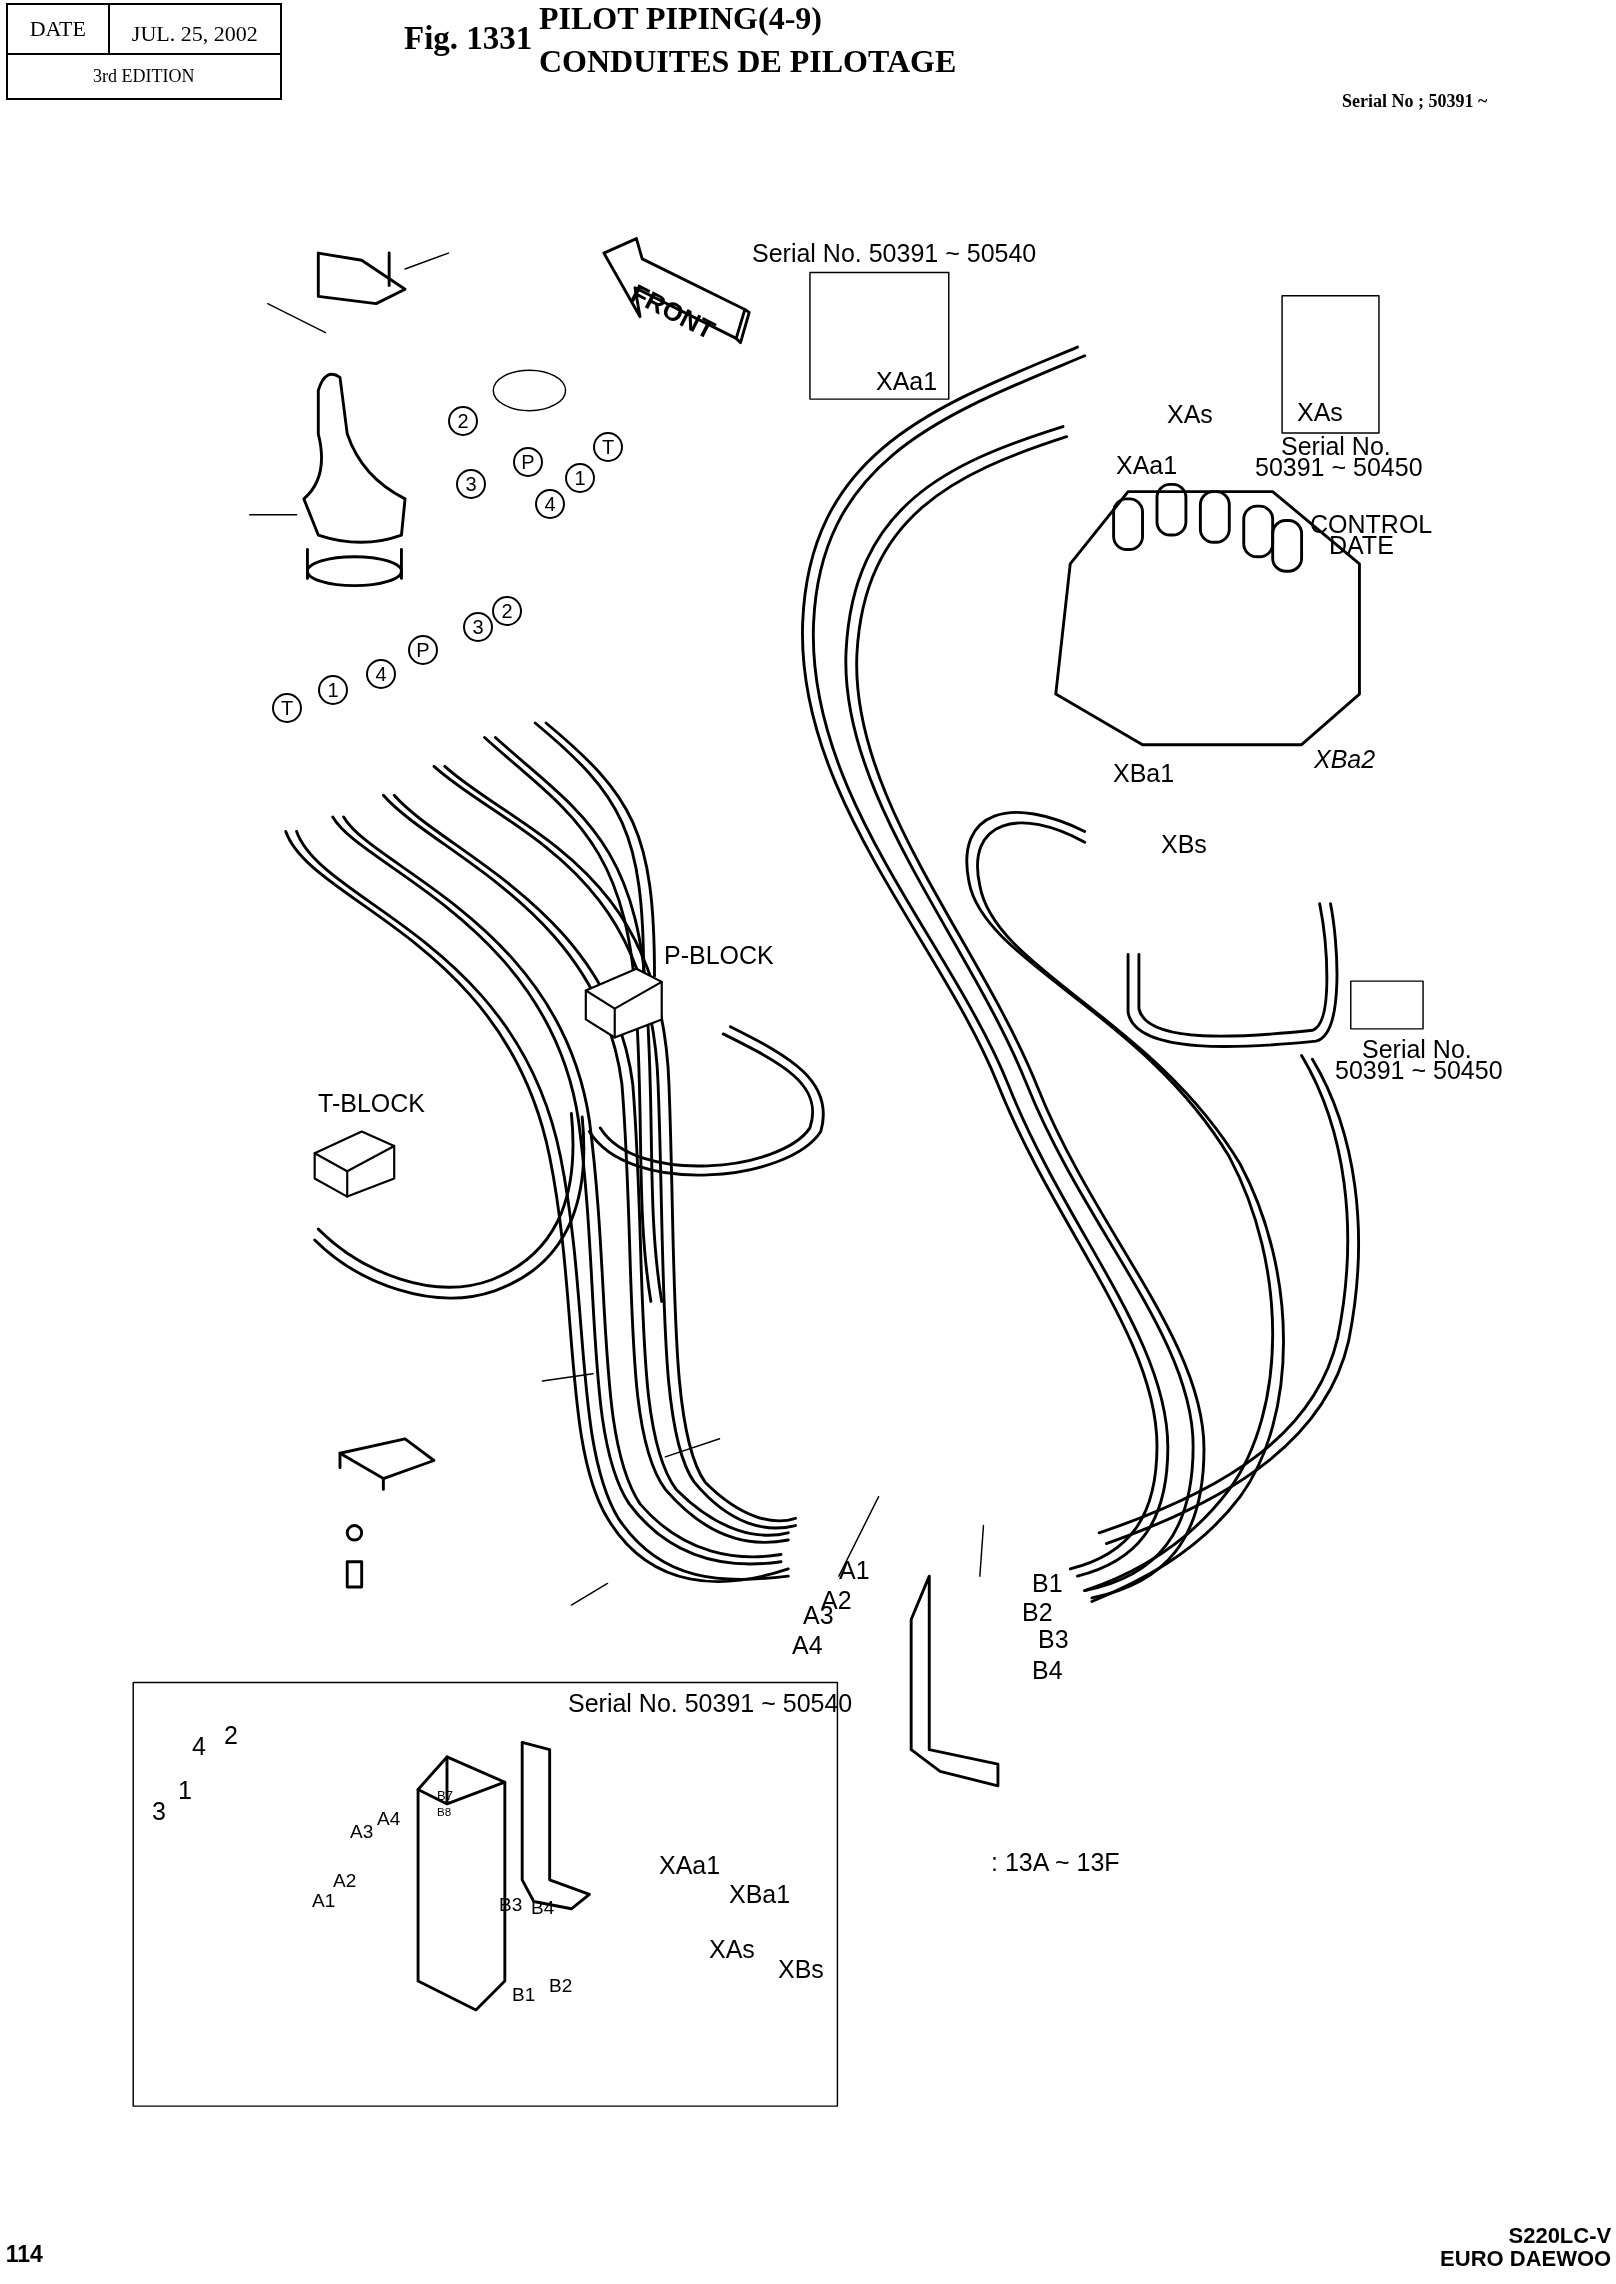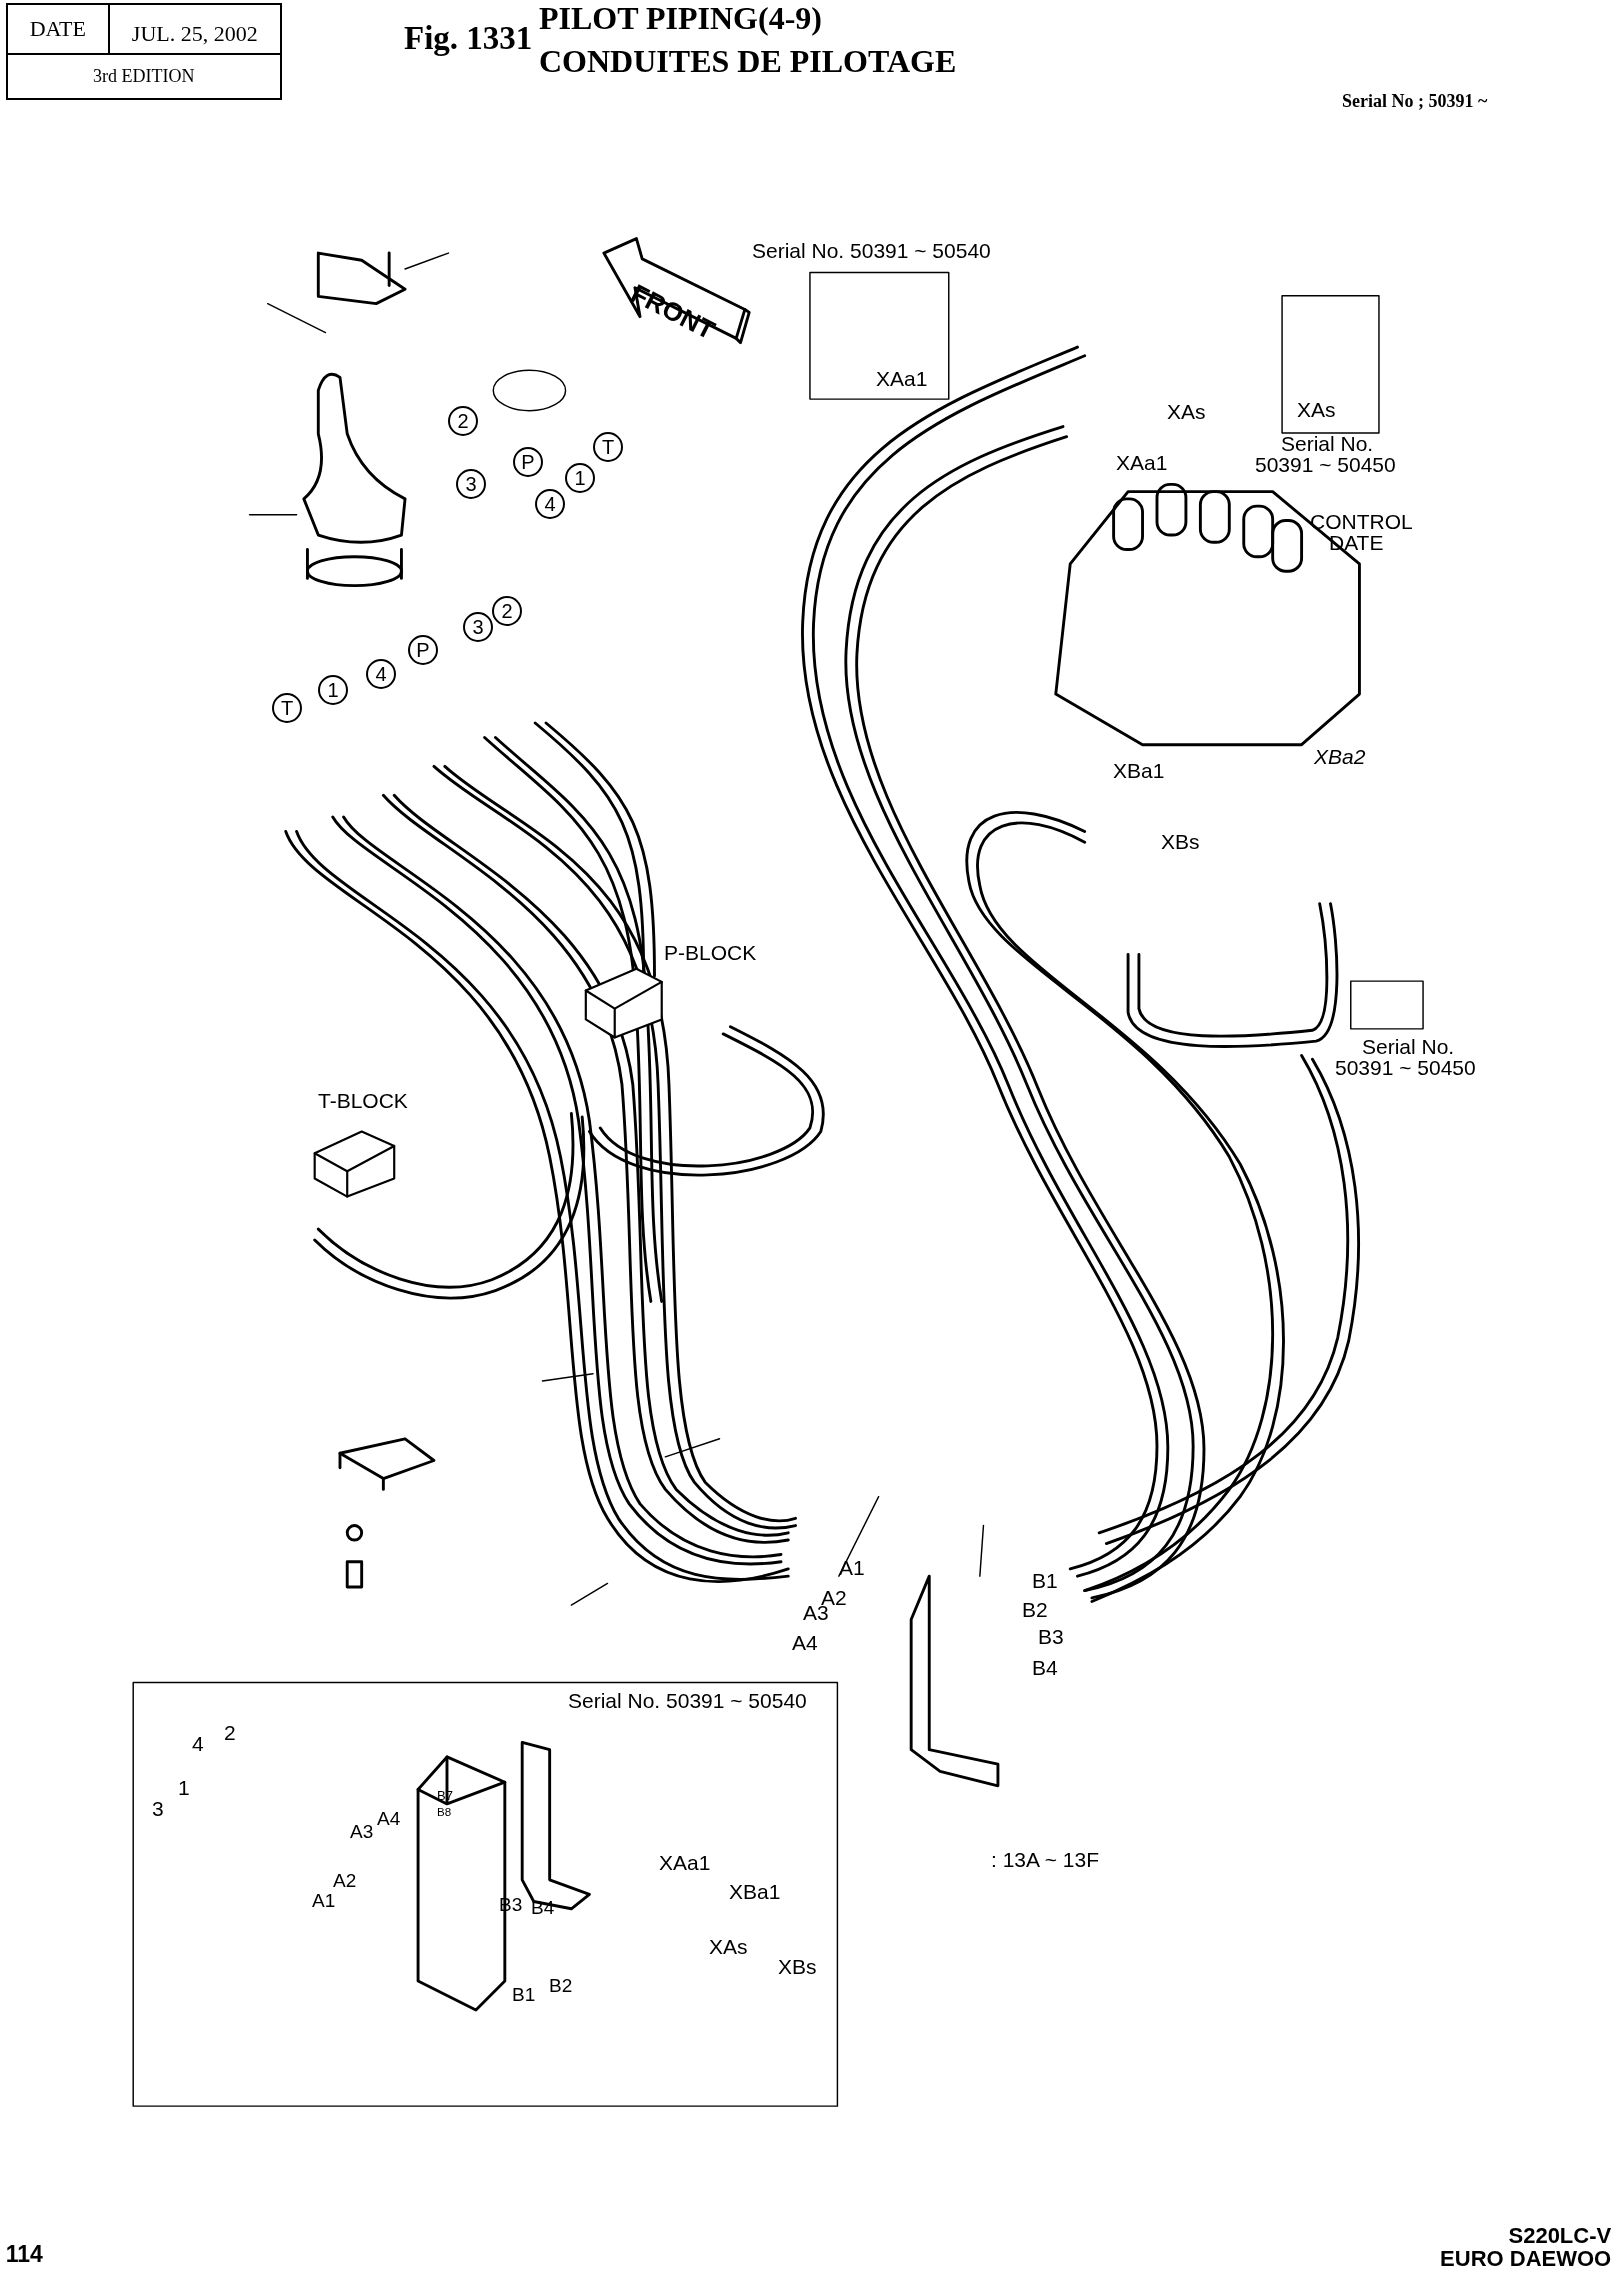--- a/index.html
+++ b/index.html
@@ -13,21 +13,21 @@
   #date-box .row1 { position: absolute; left: 0; top: 0; width: 100%; height: 48px; border-bottom: 2.2px solid #000; }
   #date-box .cell-label { position: absolute; left: 0; top: 0; width: 100px; height: 48px; border-right: 2.2px solid #000; display: flex; align-items: center; justify-content: center; font-size: 22px; }
   #date-box .cell-date { position: absolute; left: 102px; top: 0; right: 0; height: 59px; display: flex; align-items: center; justify-content: center; font-size: 22px; }
   #date-box .row2 { position: absolute; left: 0; top: 50px; width: 100%; bottom: 0; display: flex; align-items: center; justify-content: center; font-size: 18px; }
 
   .fig-num { left: 374px; top: 20px; font-size: 33px; font-weight: bold; margin-left: 30px; }
   .title-en { left: 539px; top: 0px; font-size: 32px; font-weight: bold; }
   .title-fr { left: 539px; top: 43px; font-size: 32px; font-weight: bold; }
   .serial-main { left: 1342px; top: 91px; font-size: 18px; font-weight: bold; }
 
-  .lbl { font-size: 21px; text-align: right; }
+  .lbl { font-size: 25px; text-align: right; }
   .lbl-sm { font-size: 19px; }
   .callout { position: absolute; width: 30px; height: 30px; border: 2.2px solid #000; border-radius: 50%; display: flex; align-items: center; justify-content: center; font-size: 20px; box-sizing: border-box; background: #fff; }
 
   .page-num { left: 5.8px; top: 2241px; font-size: 23px; font-weight: bold; }
   .model { right: 5.8px; top: 2224px; font-size: 22px; font-weight: bold; text-align: right; line-height: 23px; }
 
   svg#drawing { position: absolute; left: 0; top: 0; }
 </style>
 </head>
 <body>

